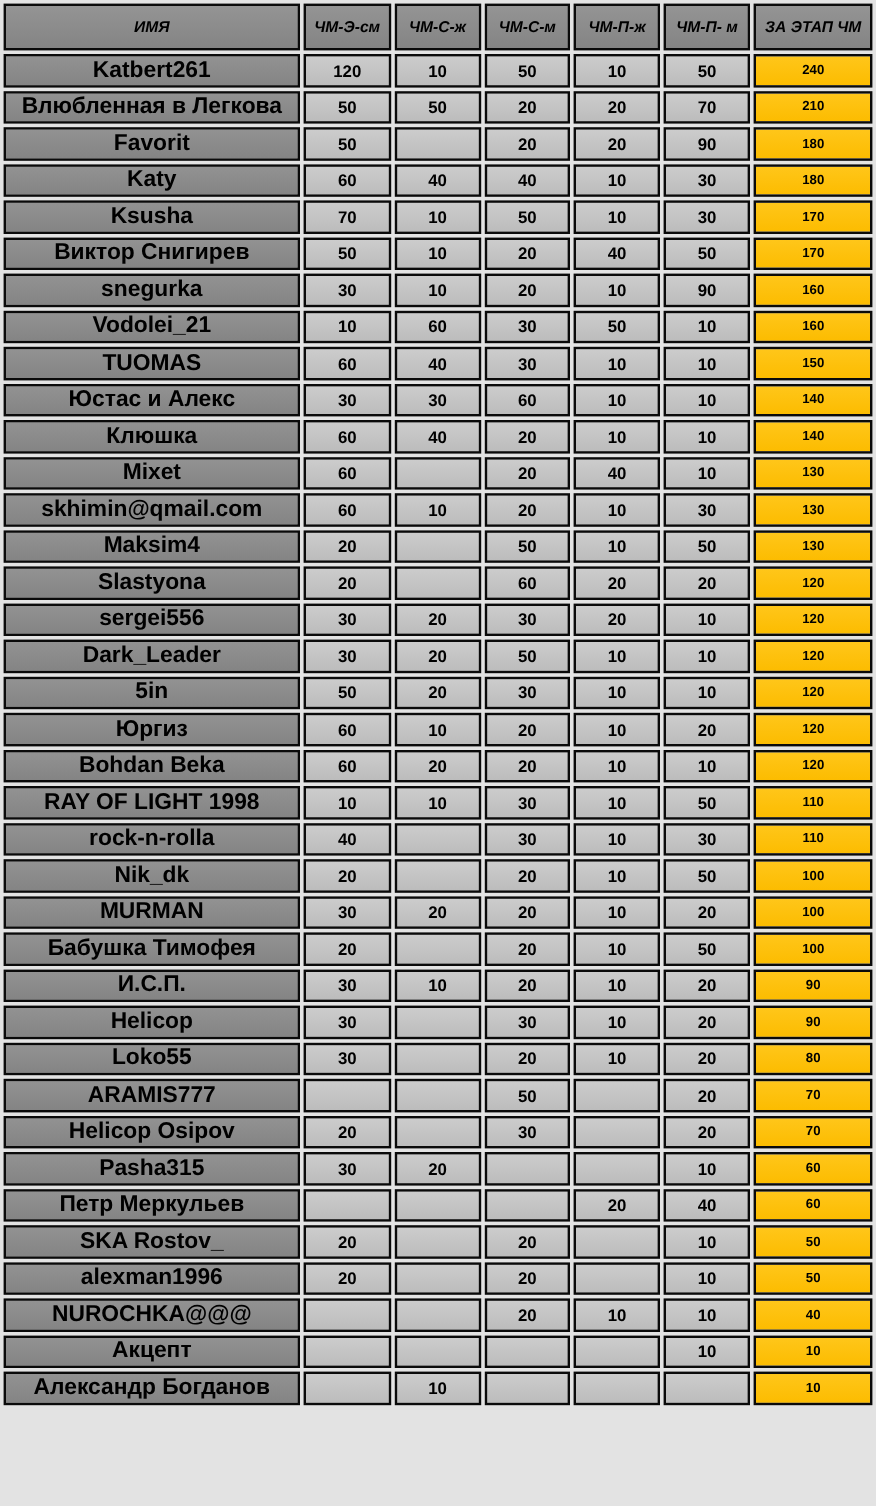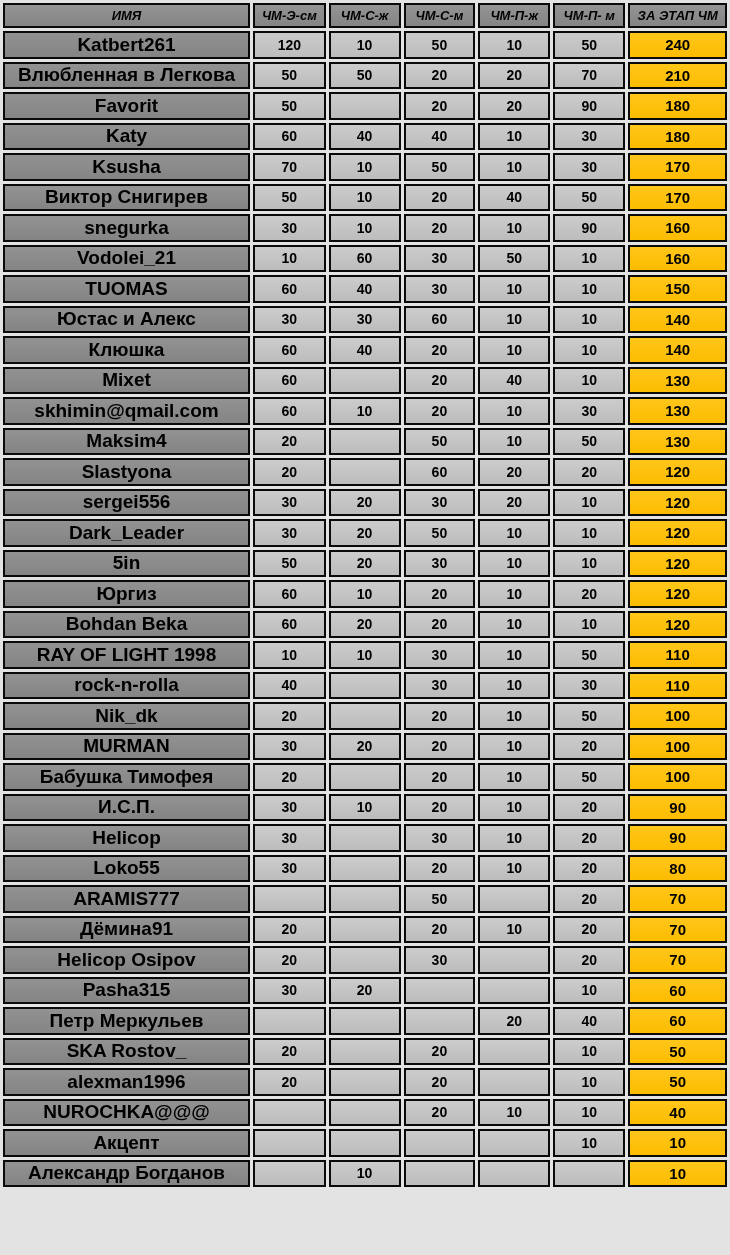--- a/index.html
+++ b/index.html
@@ -27,21 +27,21 @@
     vertical-align: middle;
     padding: 0 2px;
     color: #000;
     white-space: nowrap;
     overflow: hidden;
   }
   .c0 { width: 250px; }
   .c1, .c2, .c3, .c4, .c5 { width: 74px; }
   .c6 { width: 100px; }
   thead th {
-    height: 25px;
+    height: 39px;
     background: #8b8b8b;
     background: linear-gradient(#949494, #848484);
     font-style: italic;
     font-weight: bold;
     font-size: 13px;
   }
   td { height: 27.5px; }
   td.name {
     background: #8b8b8b;
     background: linear-gradient(#929292, #848484);
@@ -51,21 +51,21 @@
   td.val {
     background: #c4c4c4;
     background: linear-gradient(#cccccc, #bcbcbc);
     font-weight: bold;
     font-size: 14px;
   }
   td.total {
     background: #ffc000;
     background: linear-gradient(#ffc61a, #fcbc00);
     font-weight: bold;
-    font-size: 15px;
+    font-size: 11px;
   }
 </style>
 </head>
 <body>
 
 <div class="sheet">
   <table>
     <thead>
       <tr>
         <th class="c0">ИМЯ</th>
@@ -333,29 +333,20 @@
         <tr>
           <td class="c0 name">ARAMIS777</td>
           <td class="c1 val"></td>
           <td class="c2 val"></td>
           <td class="c3 val">50</td>
           <td class="c4 val"></td>
           <td class="c5 val">20</td>
           <td class="c6 total">70</td>
         </tr>
         <tr>
-          <td class="c0 name">Дёмина91</td>
-          <td class="c1 val">20</td>
-          <td class="c2 val"></td>
-          <td class="c3 val">20</td>
-          <td class="c4 val">10</td>
-          <td class="c5 val">20</td>
-          <td class="c6 total">70</td>
-        </tr>
-        <tr>
           <td class="c0 name">Helicop Osipov</td>
           <td class="c1 val">20</td>
           <td class="c2 val"></td>
           <td class="c3 val">30</td>
           <td class="c4 val"></td>
           <td class="c5 val">20</td>
           <td class="c6 total">70</td>
         </tr>
         <tr>
           <td class="c0 name">Pasha315</td>

